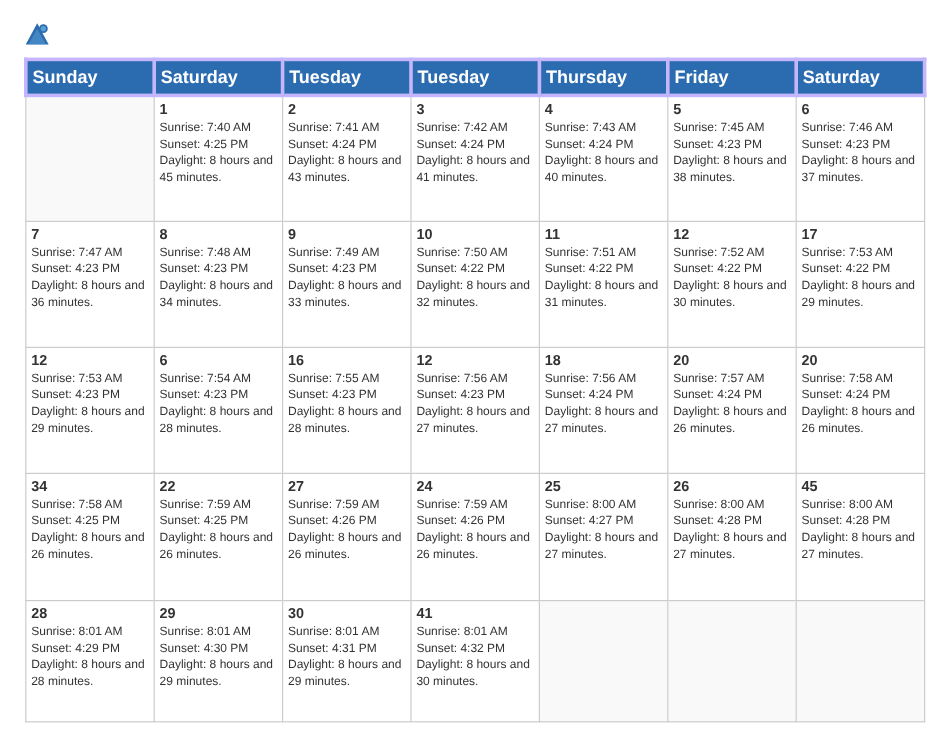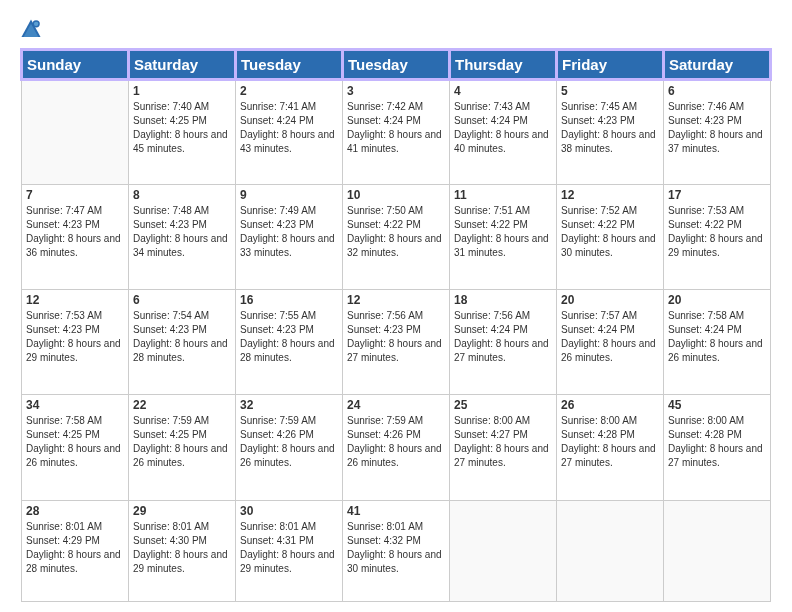--- a/index.html
+++ b/index.html
@@ -229,21 +229,21 @@
         <tr>
           <td>
             <span class="day-num">34</span>
             <div class="cell-text">Sunrise: 7:58 AM<br>Sunset: 4:25 PM<br>Daylight: 8 hours and 26 minutes.</div>
           </td>
           <td>
             <span class="day-num">22</span>
             <div class="cell-text">Sunrise: 7:59 AM<br>Sunset: 4:25 PM<br>Daylight: 8 hours and 26 minutes.</div>
           </td>
           <td>
-            <span class="day-num">32</span>
+            <span class="day-num">27</span>
             <div class="cell-text">Sunrise: 7:59 AM<br>Sunset: 4:26 PM<br>Daylight: 8 hours and 26 minutes.</div>
           </td>
           <td>
             <span class="day-num">24</span>
             <div class="cell-text">Sunrise: 7:59 AM<br>Sunset: 4:26 PM<br>Daylight: 8 hours and 26 minutes.</div>
           </td>
           <td>
             <span class="day-num">25</span>
             <div class="cell-text">Sunrise: 8:00 AM<br>Sunset: 4:27 PM<br>Daylight: 8 hours and 27 minutes.</div>
           </td>

